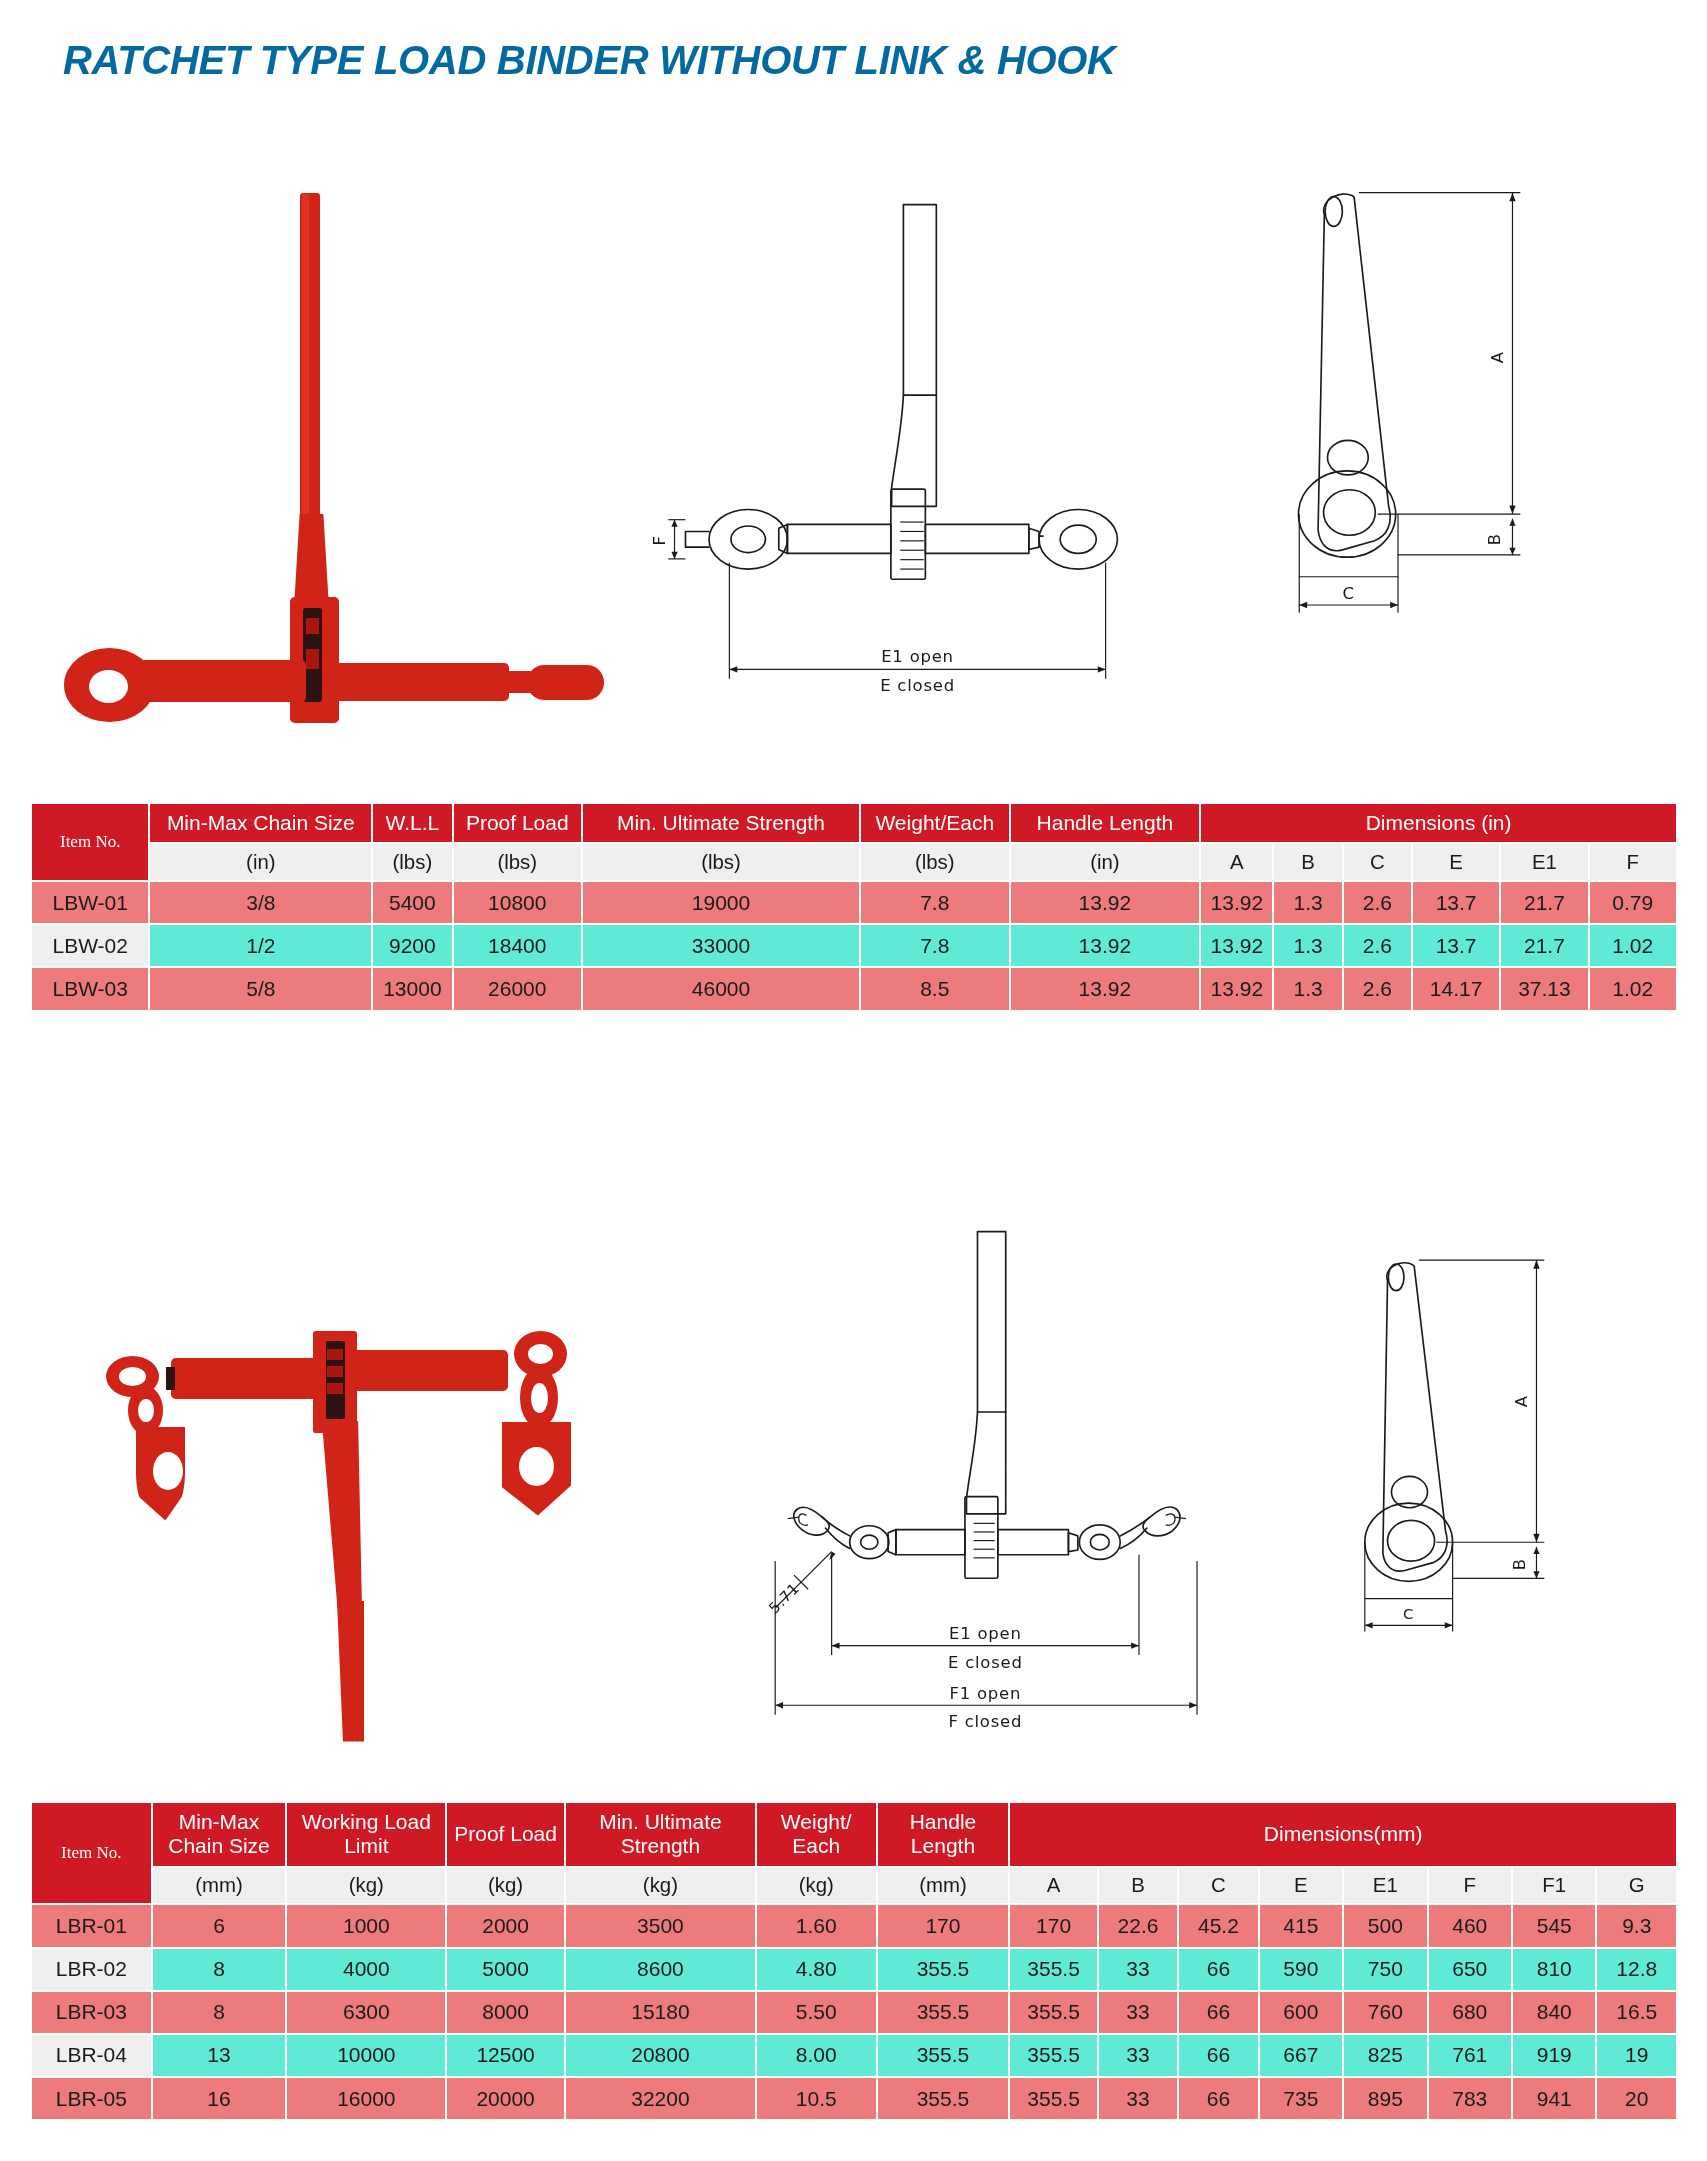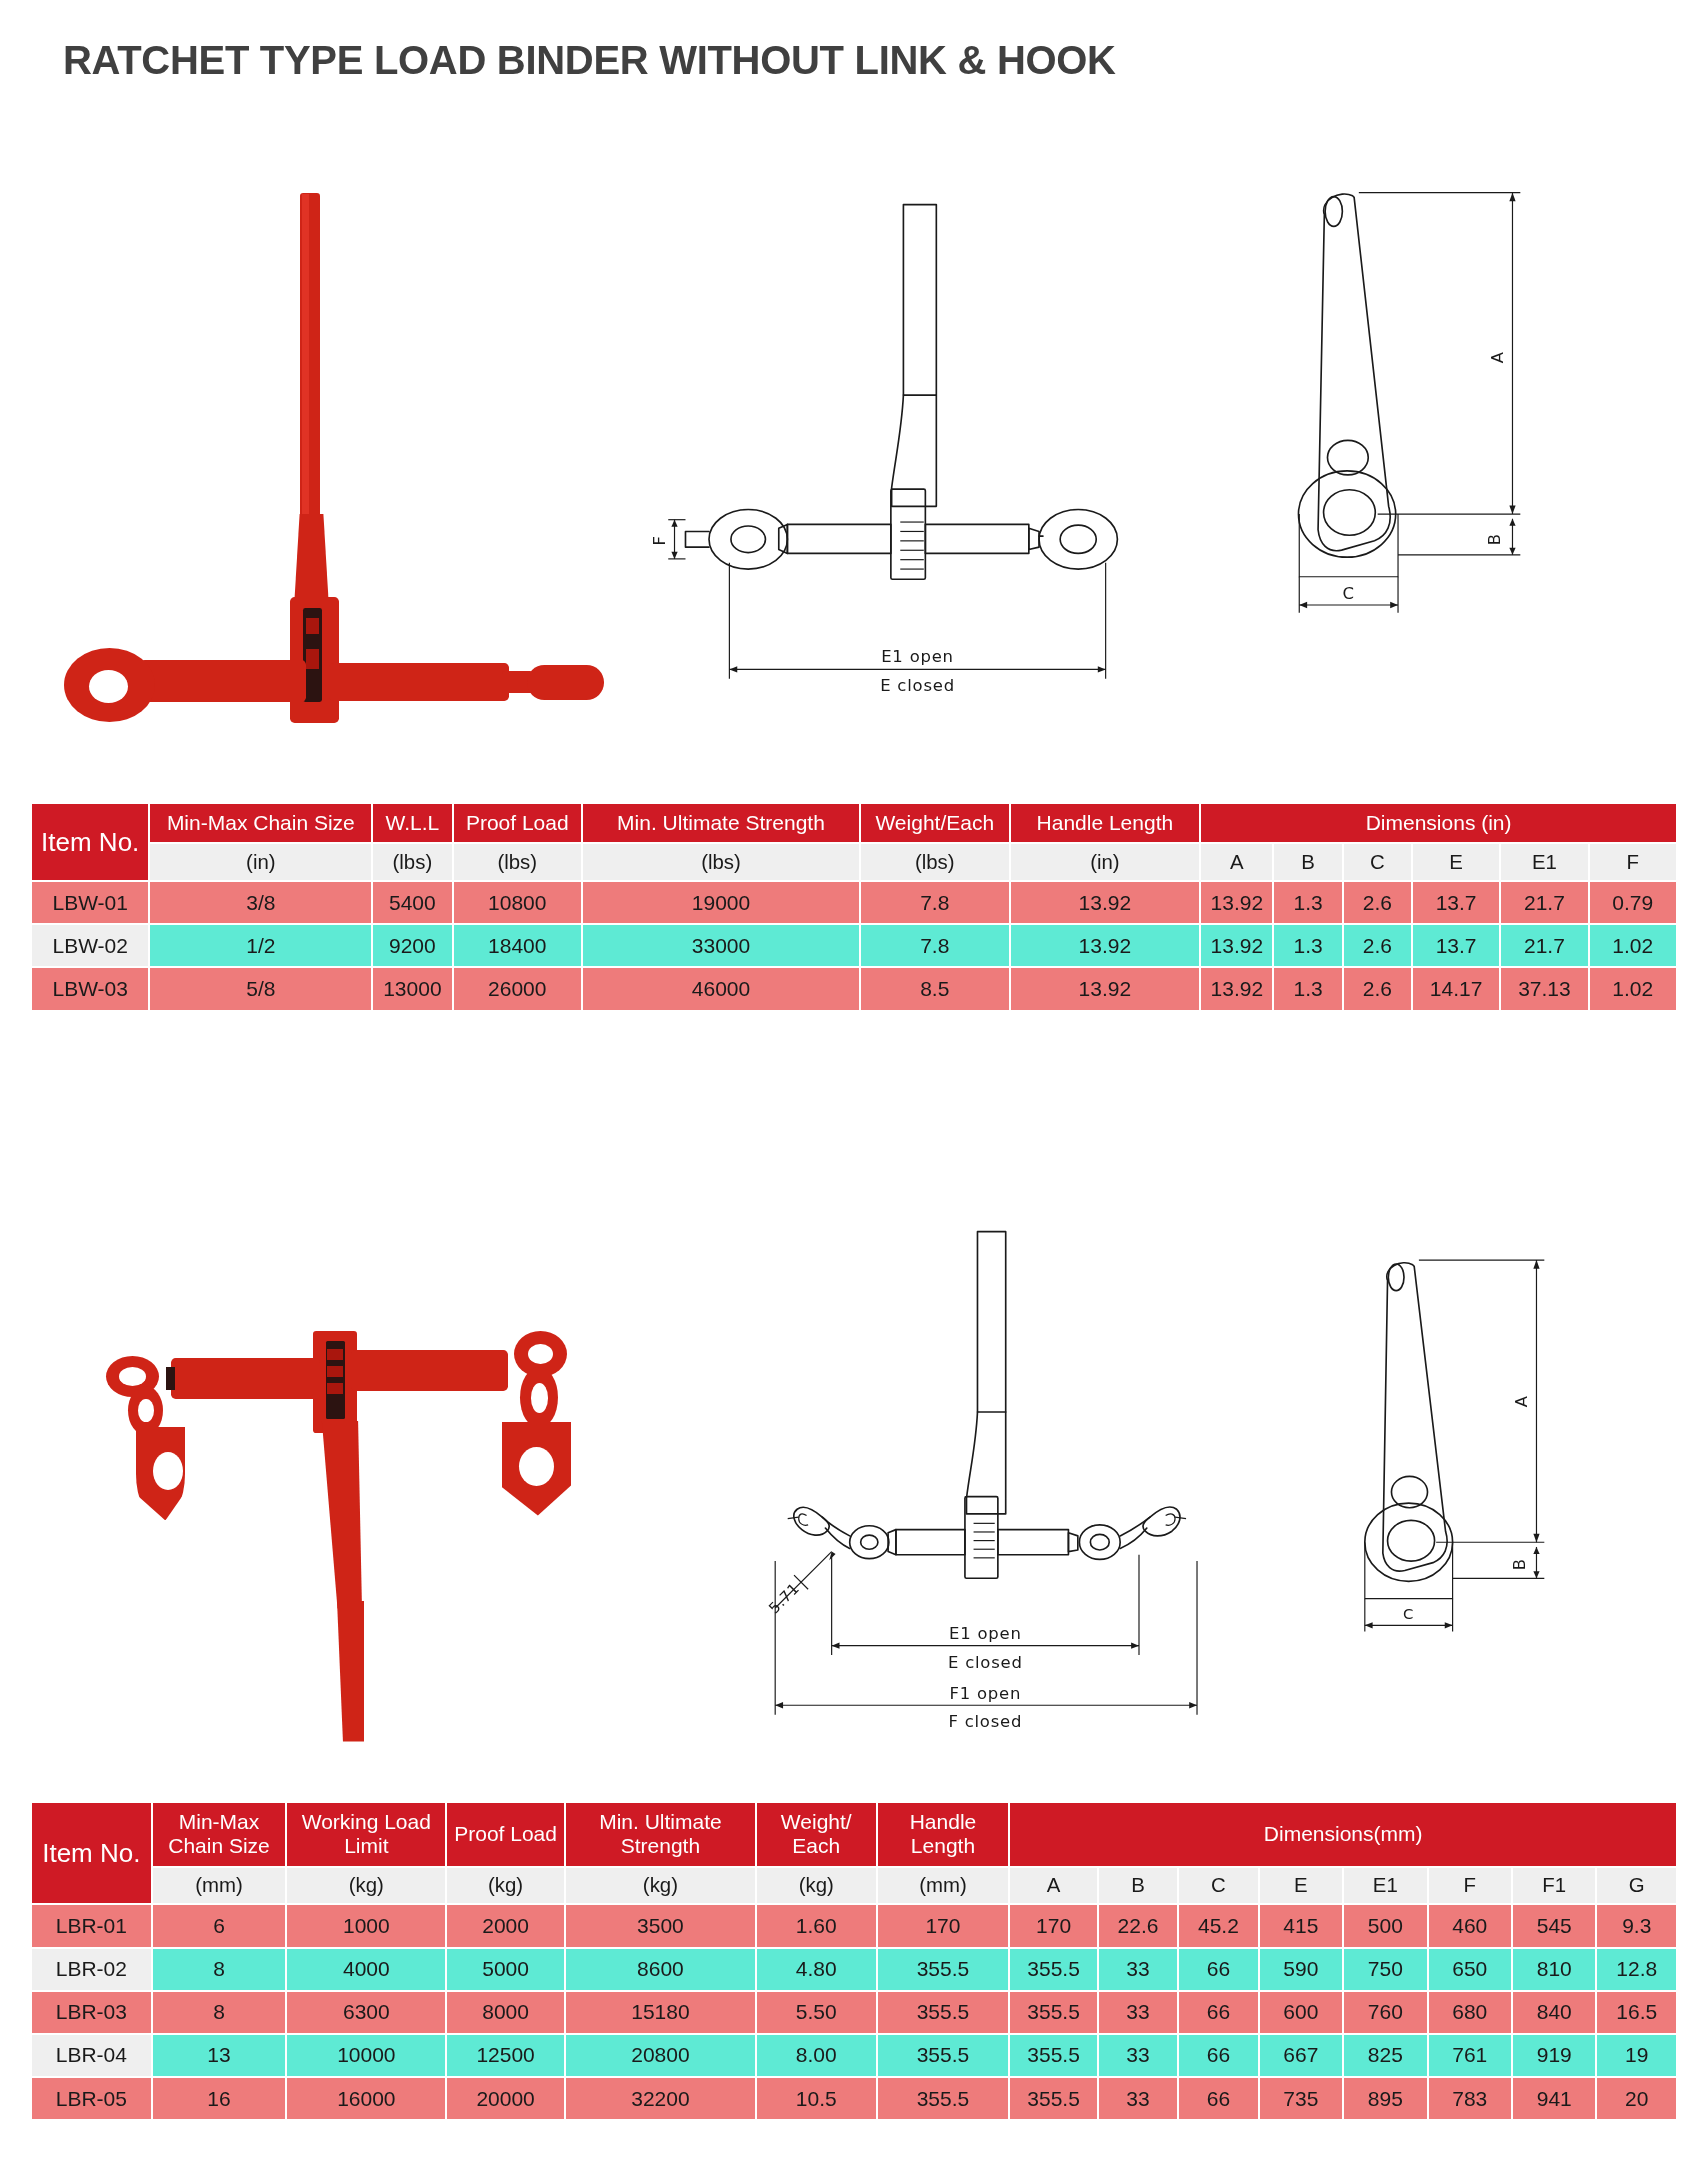--- a/index.html
+++ b/index.html
@@ -10,28 +10,29 @@
     background: #ffffff;
     font-family: "Liberation Sans", sans-serif;
     color: #111;
     position: relative;
     overflow: hidden;
   }
 
   .page { position: relative; width: 1707px; height: 2161px; padding: 0 44px; }
 
   h1.section-title {
-    color: #404040;
+    color: #0369a1;
     font-size: 40px;
     font-weight: bold;
     letter-spacing: -0.3px;
     line-height: 1.22;
     margin: 0;
     padding: 0;
     font-family: "Liberation Sans", sans-serif;
+    font-style: italic;
   }
 
   .title-1 { position: absolute; left: 63px; top: 36px; }
   .title-2 { position: absolute; left: 63px; top: 1125px; }
 
   
   .figrow { position: absolute; left: 0; width: 1707px; }
   .figrow-1 { top: 169px; height: 565px; }
   .figrow-2 { top: 1232px; height: 534px; }
 
@@ -64,21 +65,21 @@
     font-weight: normal;
   }
   th.hdr {
     background: #cf1a25;
     color: #ffffff;
     font-size: 21px;
     padding: 7px 3.1px;
     line-height: 1.16;
     font-weight: normal;
   }
-  th.hdr.item { font-size: 26px; }
+  th.hdr.item { font-size: 17px; font-family: Liberation Serif, serif; }
   td.unit {
     background: #efefef;
     color: #1a1a1a;
     font-size: 20.4px;
     padding: 6.3px 1.6px;
   }
   td.cell {
     font-size: 21px;
     padding: 8.6px 1.6px;
     color: #1a1a1a;

